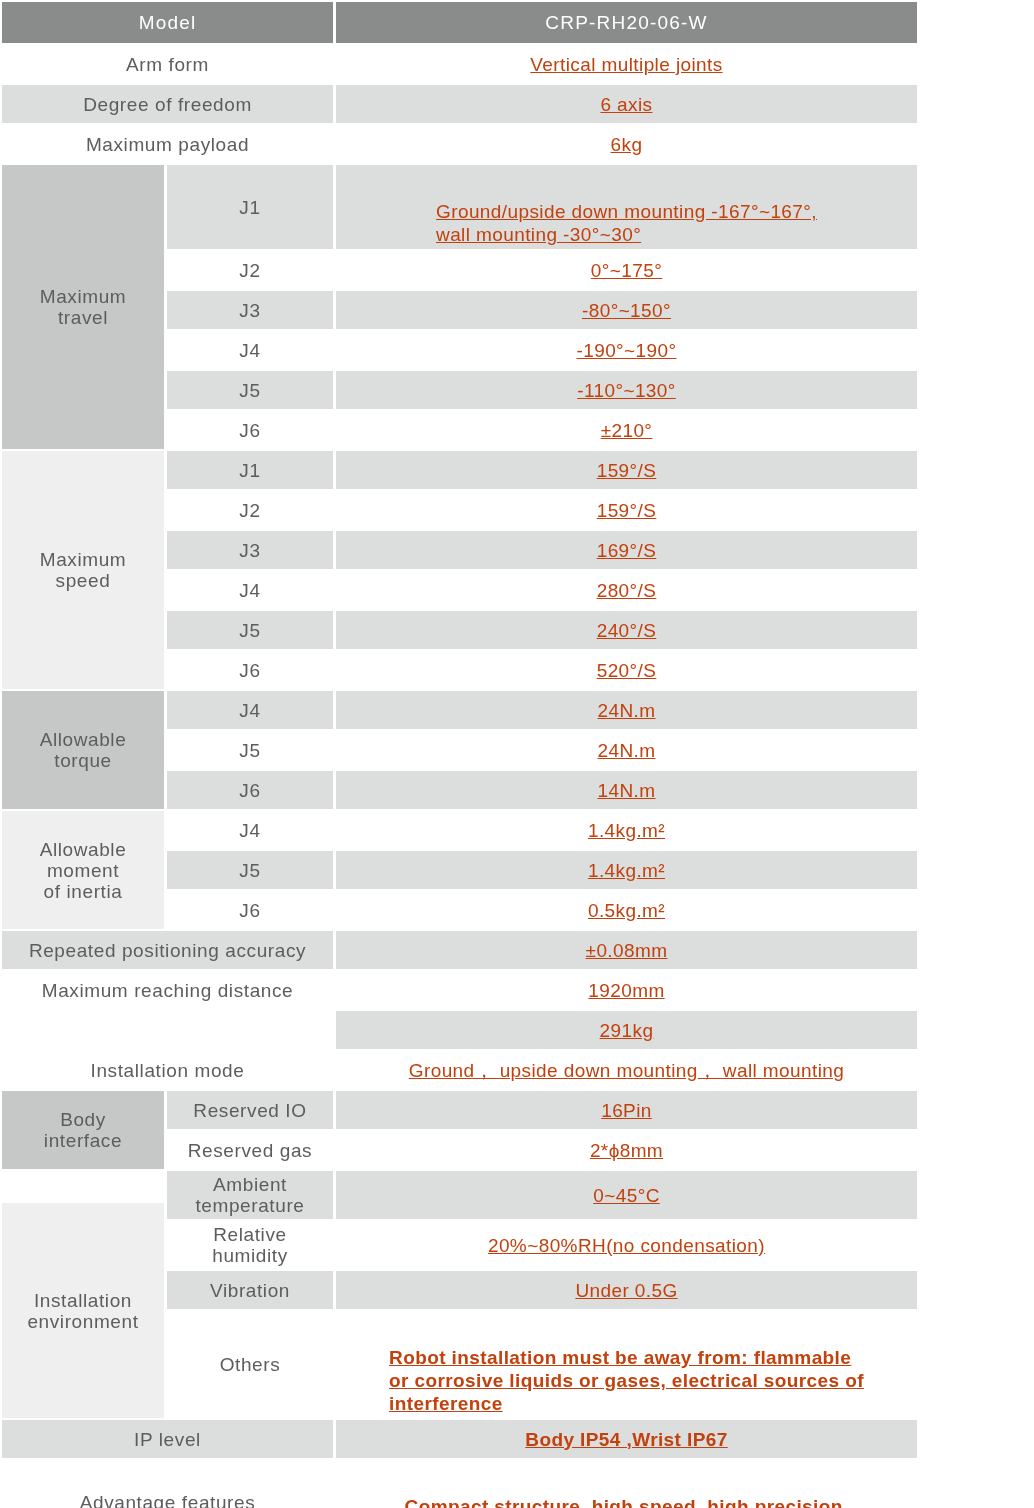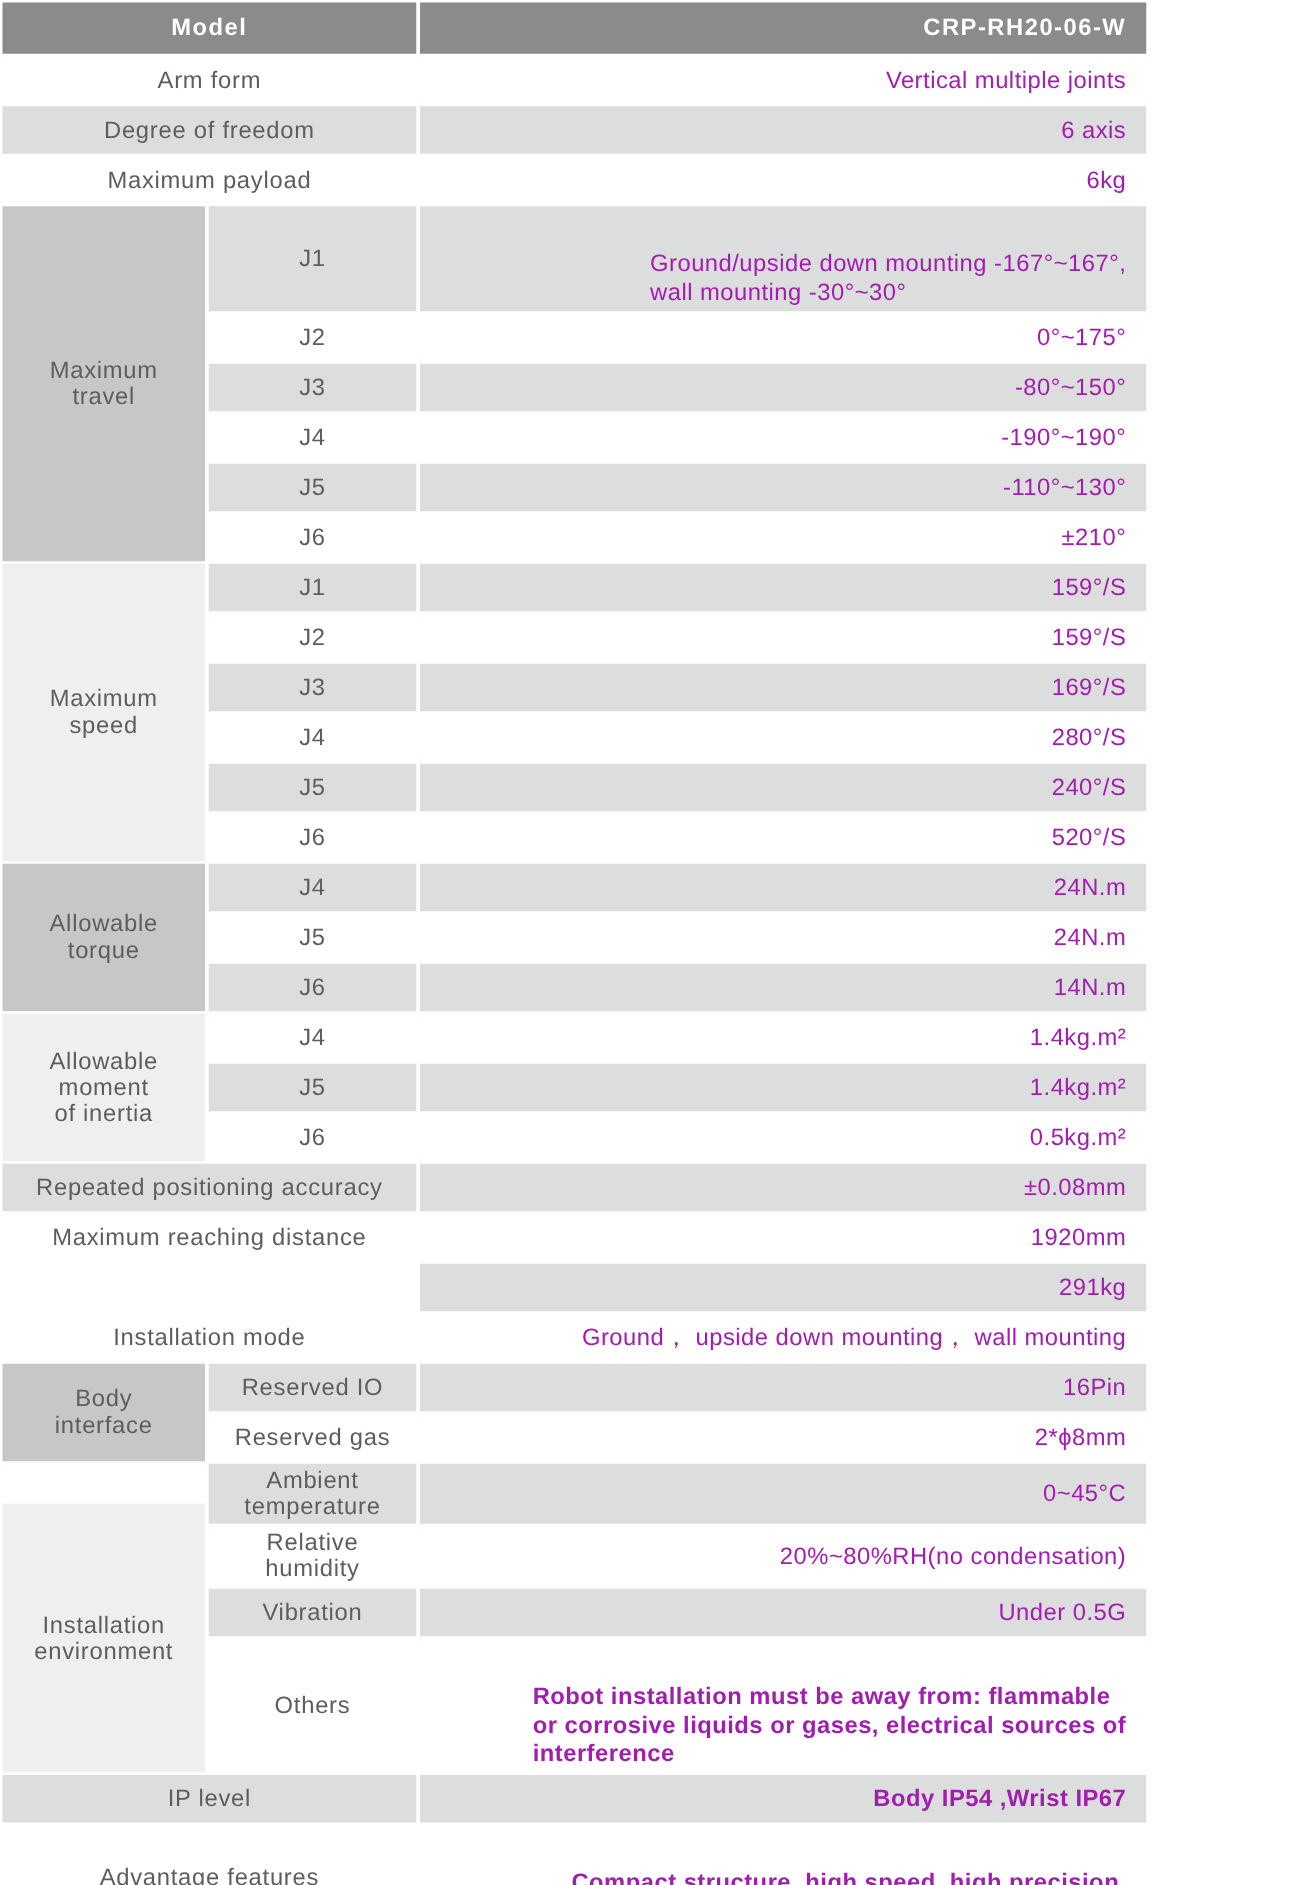--- a/index.html
+++ b/index.html
@@ -23,46 +23,47 @@
   }
   .cell {
     display: flex;
     align-items: center;
     justify-content: center;
     text-align: center;
     padding: 3px 10px;
   }
   .span2 { grid-column: 1 / 3; }
   .col2  { grid-column: 2; }
-  .col3  { grid-column: 3; padding: 3px 16px; justify-content: flex-end; }
+  .col3  { grid-column: 3; padding: 3px 16px; }
   .group { grid-column: 1; }
 
   .header-cell {
     min-height: 41px;
     background: #8a8b8b;
     color: #ffffff;
-    font-weight: 700;
+    font-weight: 400;
     font-size: 19px;
     letter-spacing: 1.2px;
   }
   .label {
     font-weight: 400;
     font-size: 19px;
     color: #5b5d5f;
     letter-spacing: 0.6px;
     line-height: 21px;
   }
   .label span, .header-cell span { white-space: pre-line; }
   .value {
     font-weight: 400;
     font-size: 19px;
-    color: #a21caf;
+    color: #c2410c;
     letter-spacing: 0.4px;
     line-height: 23px;
     white-space: pre-line;
+    text-decoration: underline;
   }
   .value.bold { font-weight: 700; }
   .value.left { text-align: left; margin-top: 32px; }
 
   .bg-gray   { background: #dcdddd; }
   .bg-white  { background: #ffffff; }
   .bg-gdark  { background: #c6c7c7; }
   .bg-glight { background: #efefef; }
 </style>
 </head>

